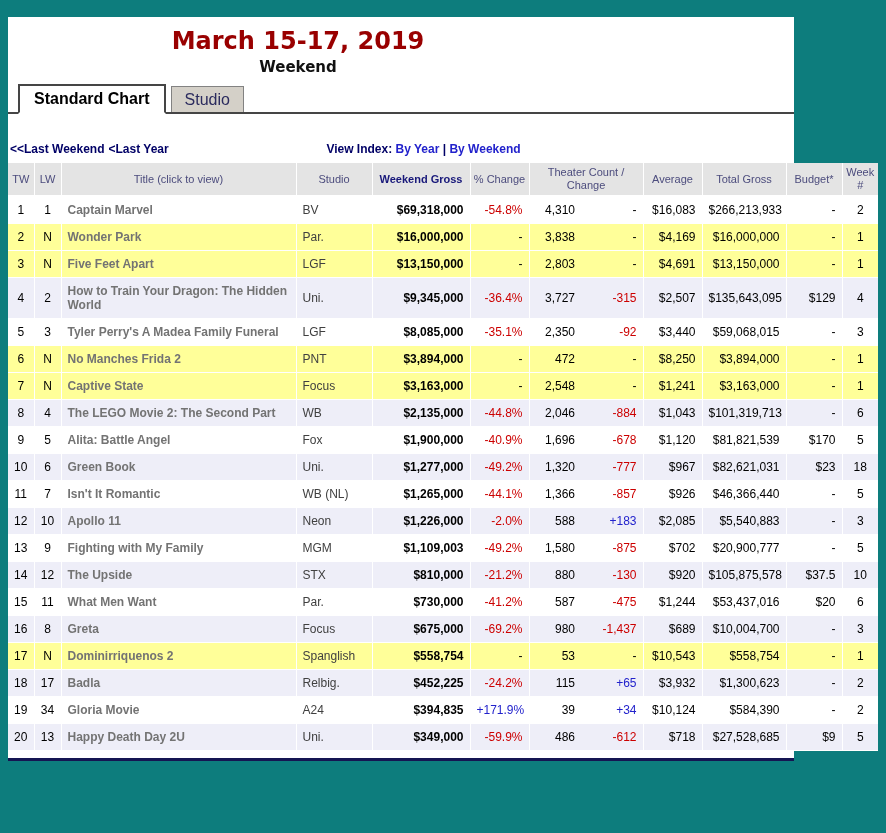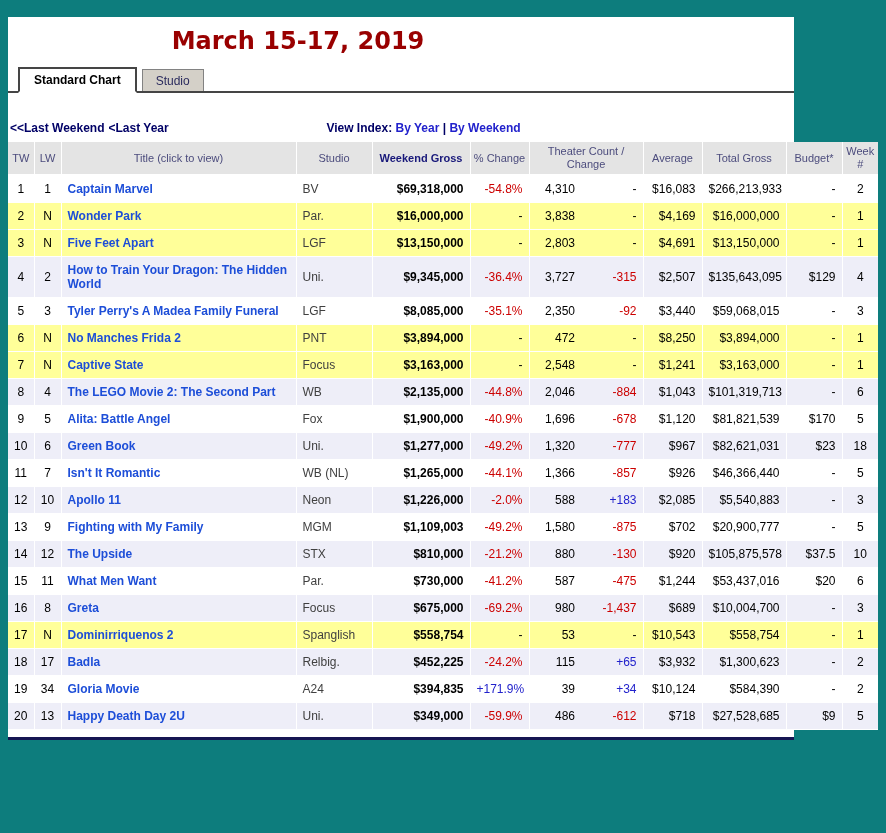--- a/index.html
+++ b/index.html
@@ -34,21 +34,21 @@
   .tabs {
     margin-top: 12px;
     padding-left: 10px;
     display: flex; align-items: flex-end;
     border-bottom: 2px solid #454545;
     height: 26px;
   }
   .tab {
     padding: 4px 13px 3px 13px;
     margin-right: 5px;
-    font-size: 12px;
+    font-size: 16px;
     background: #d4d0c8;
     border: 1px solid #828282;
     border-bottom: none;
     color: #2b2b5e;
     white-space: nowrap;
     cursor: pointer;
   }
   .tab.active {
     background: #ffffff;
     border: 2px solid #454545;
@@ -98,36 +98,37 @@
     border-bottom: 1px solid #ffffff;
     color: #000000;
     line-height: 14px;
     overflow: hidden;
   }
   tr.r-white td { background: #ffffff; }
   tr.r-alt   td { background: #eeeef8; }
   tr.r-new   td { background: #ffff99; }
   .c-tw, .c-lw { text-align: center; padding-left: 2px; padding-right: 2px; }
   .c-title { text-align: left; }
-  .c-title a { color: #1d4ed8; font-weight: bold; text-decoration: none; cursor: pointer; }
+  .c-title a { color: #737373; font-weight: bold; text-decoration: none; cursor: pointer; }
   .c-studio a { color: #404040; text-decoration: none; cursor: pointer; }
   .c-gross { text-align: right; font-weight: bold; }
   .c-pct, .c-tchange, .c-avg, .c-total, .c-budget { text-align: right; }
   .c-theaters { text-align: right; border-right: none !important; padding-right: 16px; }
   .c-week { text-align: center; border-right: none !important; }
   .neg { color: #cc0000; }
   .pos { color: #2222cc; }
 </style>
 </head>
 <body>
 
 <div class="page">
 
   <div class="masthead">
     <h1 class="page-title">March 15-17, 2019</h1>
+    <h2 class="page-subtitle">Weekend</h2>
   </div>
 
   <div class="tabs">
     <div class="tab active">Standard Chart</div>
     <div class="tab">Studio</div>
   </div>
 
   <div class="navrow">
     <span class="nav-left"><a>&lt;&lt;Last Weekend</a><a>&lt;Last Year</a></span>
     <span class="nav-center"><span>View Index:</span> <a>By Year</a> <span>|</span> <a>By Weekend</a></span>

